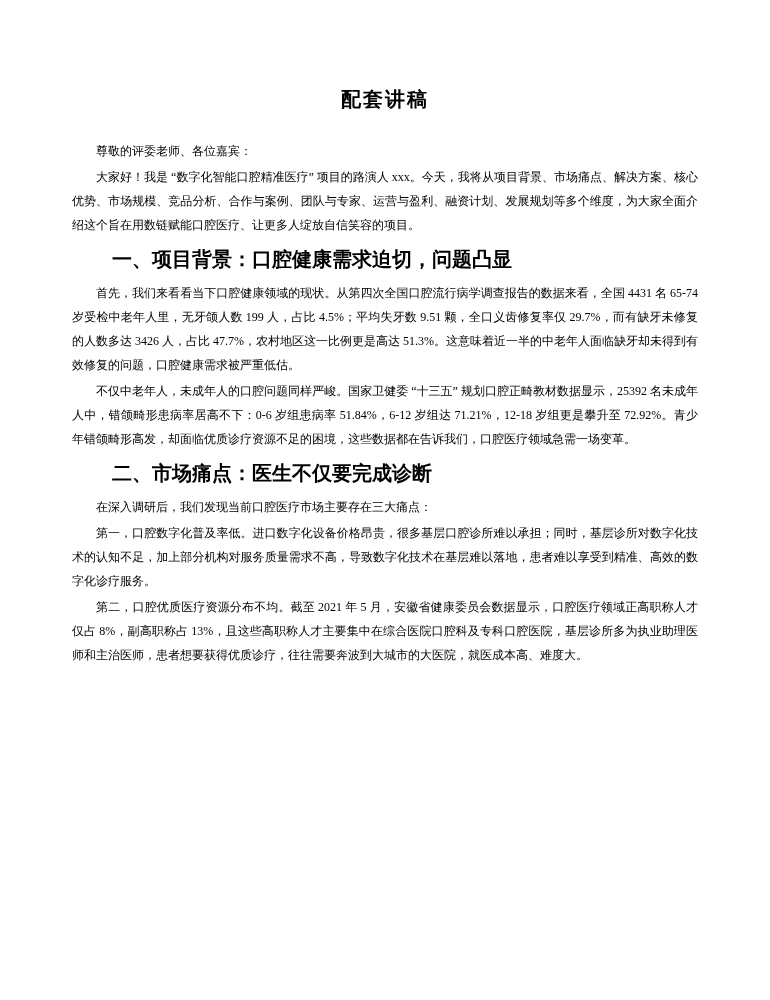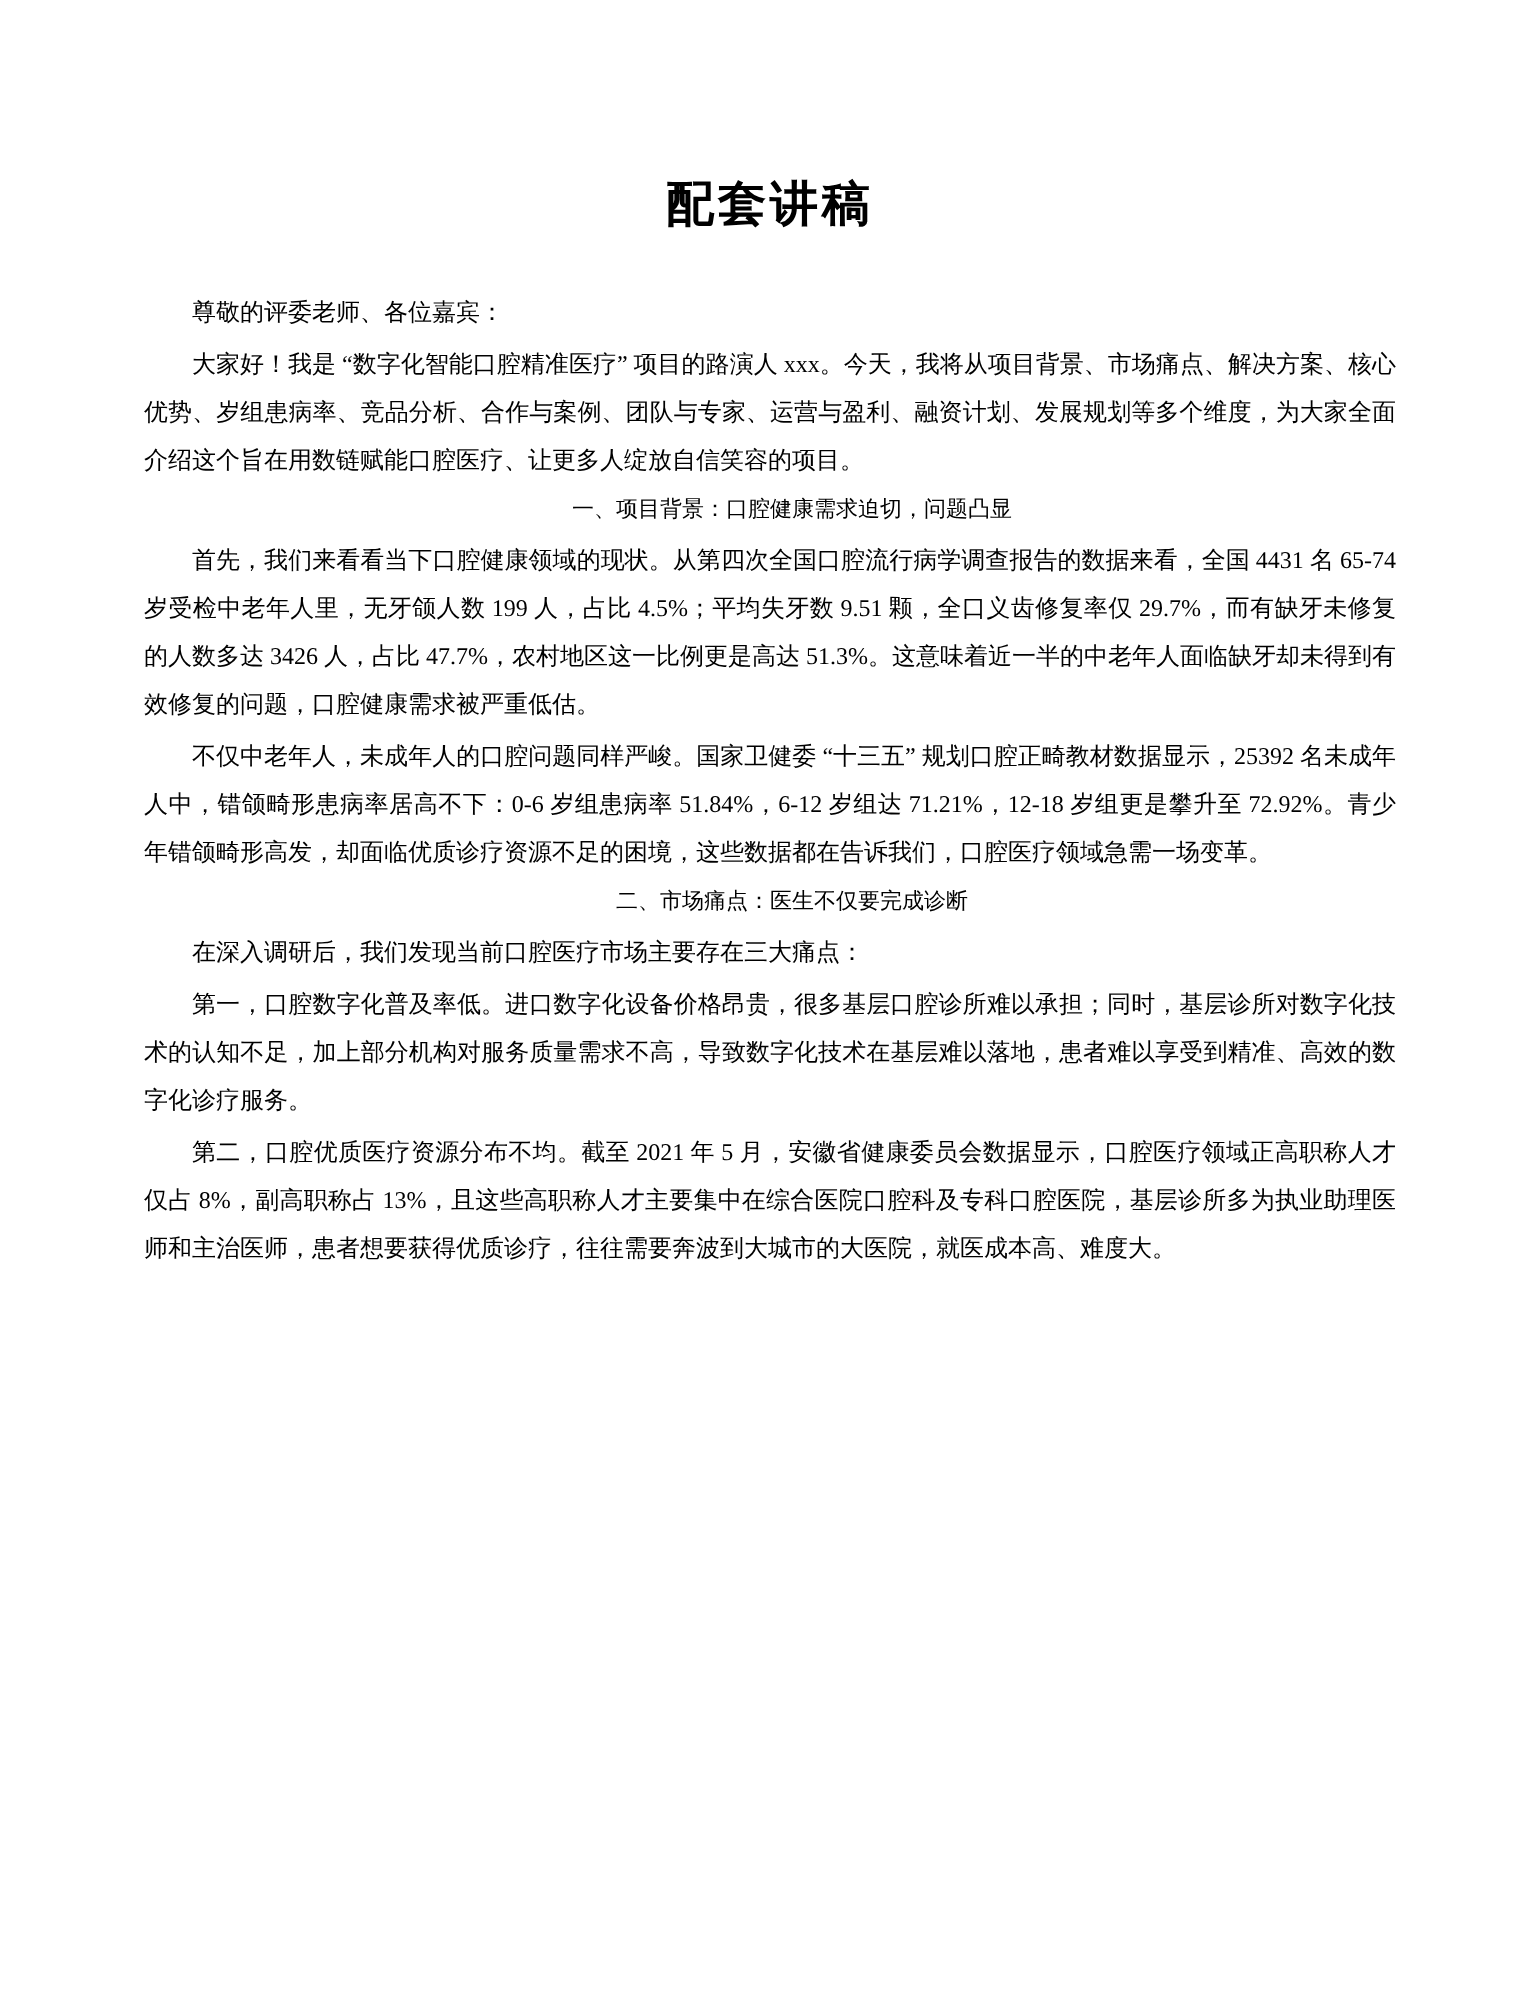--- a/index.html
+++ b/index.html
@@ -15,51 +15,51 @@
   }
   .page {
     width: 770px;
     min-height: 1000px;
     box-sizing: border-box;
     padding: 72px 72px 40px 72px;
     background: #ffffff;
   }
   .doc-title {
     text-align: center;
-    font-size: 24px;
+    font-size: 20px;
     font-weight: bold;
     letter-spacing: 2px;
     margin: 14px 0 26px 0;
     font-family: "Liberation Sans", "DejaVu Sans", sans-serif;
   }
   p.para {
     font-size: 12px;
     line-height: 2.0;
     margin: 0 0 2px 0;
     text-indent: 2em;
     text-align: justify;
     text-justify: inter-ideograph;
   }
   p.heading {
-    font-size: 11px;
+    font-size: 20px;
     line-height: 2.0;
     margin: 0 0 2px 0;
     text-indent: 2em;
-    font-weight: normal;
-    text-align: center;
+    font-weight: bold;
+    text-align: left;
   }
 </style>
 </head>
 <body>
 
 <div class="page">
   <h1 class="doc-title">配套讲稿</h1>
   <div>
     <p class="para">尊敬的评委老师、各位嘉宾：</p>
-    <p class="para">大家好！我是 “数字化智能口腔精准医疗” 项目的路演人 xxx。今天，我将从项目背景、市场痛点、解决方案、核心优势、岁组患病率、竞品分析、合作与案例、团队与专家、运营与盈利、融资计划、发展规划等多个维度，为大家全面介绍这个旨在用数链赋能口腔医疗、让更多人绽放自信笑容的项目。</p>
+    <p class="para">大家好！我是 “数字化智能口腔精准医疗” 项目的路演人 xxx。今天，我将从项目背景、市场痛点、解决方案、核心优势、市场规模、竞品分析、合作与案例、团队与专家、运营与盈利、融资计划、发展规划等多个维度，为大家全面介绍这个旨在用数链赋能口腔医疗、让更多人绽放自信笑容的项目。</p>
     <p class="heading">一、项目背景：口腔健康需求迫切，问题凸显</p>
     <p class="para">首先，我们来看看当下口腔健康领域的现状。从第四次全国口腔流行病学调查报告的数据来看，全国 4431 名 65-74 岁受检中老年人里，无牙颌人数 199 人，占比 4.5%；平均失牙数 9.51 颗，全口义齿修复率仅 29.7%，而有缺牙未修复的人数多达 3426 人，占比 47.7%，农村地区这一比例更是高达 51.3%。这意味着近一半的中老年人面临缺牙却未得到有效修复的问题，口腔健康需求被严重低估。</p>
     <p class="para">不仅中老年人，未成年人的口腔问题同样严峻。国家卫健委 “十三五” 规划口腔正畸教材数据显示，25392 名未成年人中，错颌畸形患病率居高不下：0-6 岁组患病率 51.84%，6-12 岁组达 71.21%，12-18 岁组更是攀升至 72.92%。青少年错颌畸形高发，却面临优质诊疗资源不足的困境，这些数据都在告诉我们，口腔医疗领域急需一场变革。</p>
     <p class="heading">二、市场痛点：医生不仅要完成诊断</p>
     <p class="para">在深入调研后，我们发现当前口腔医疗市场主要存在三大痛点：</p>
     <p class="para">第一，口腔数字化普及率低。进口数字化设备价格昂贵，很多基层口腔诊所难以承担；同时，基层诊所对数字化技术的认知不足，加上部分机构对服务质量需求不高，导致数字化技术在基层难以落地，患者难以享受到精准、高效的数字化诊疗服务。</p>
     <p class="para">第二，口腔优质医疗资源分布不均。截至 2021 年 5 月，安徽省健康委员会数据显示，口腔医疗领域正高职称人才仅占 8%，副高职称占 13%，且这些高职称人才主要集中在综合医院口腔科及专科口腔医院，基层诊所多为执业助理医师和主治医师，患者想要获得优质诊疗，往往需要奔波到大城市的大医院，就医成本高、难度大。</p>
   </div>
 </div>
 

